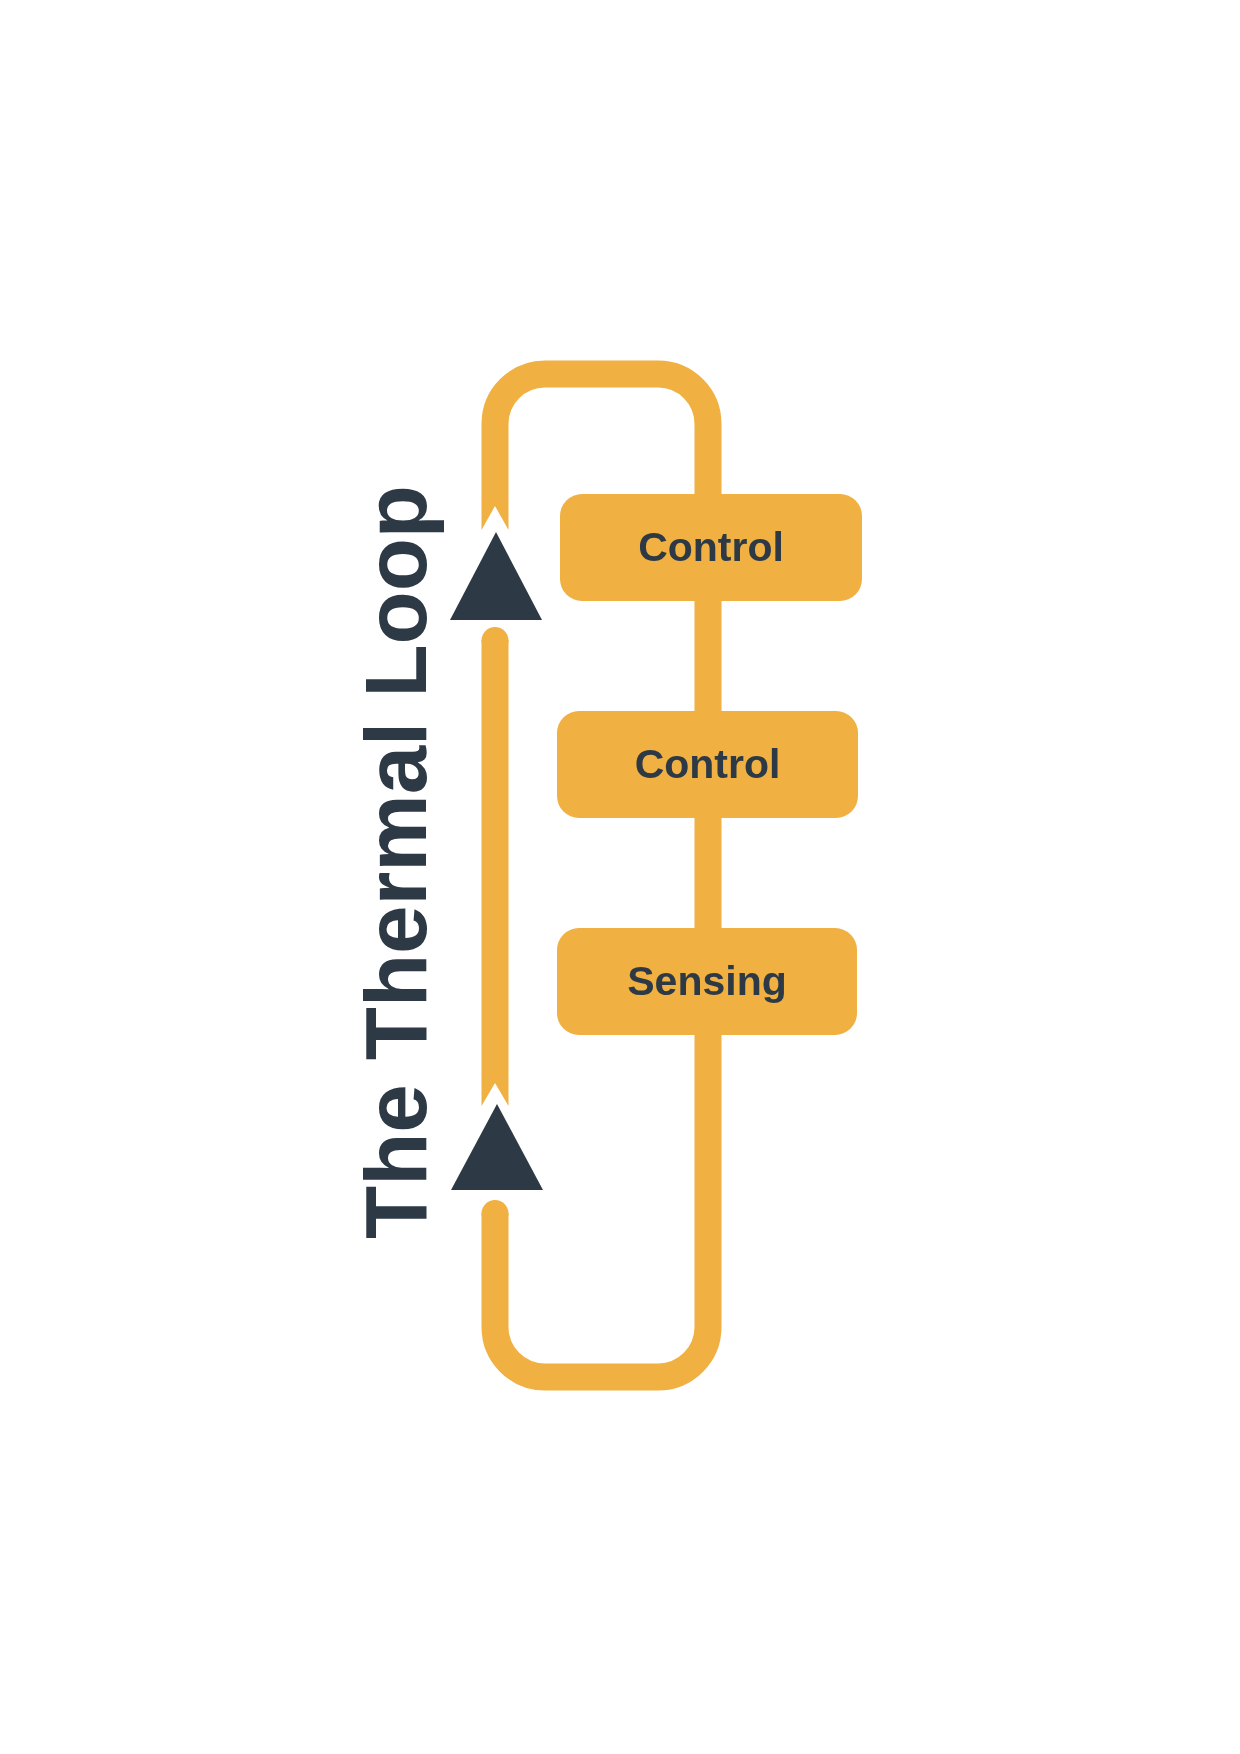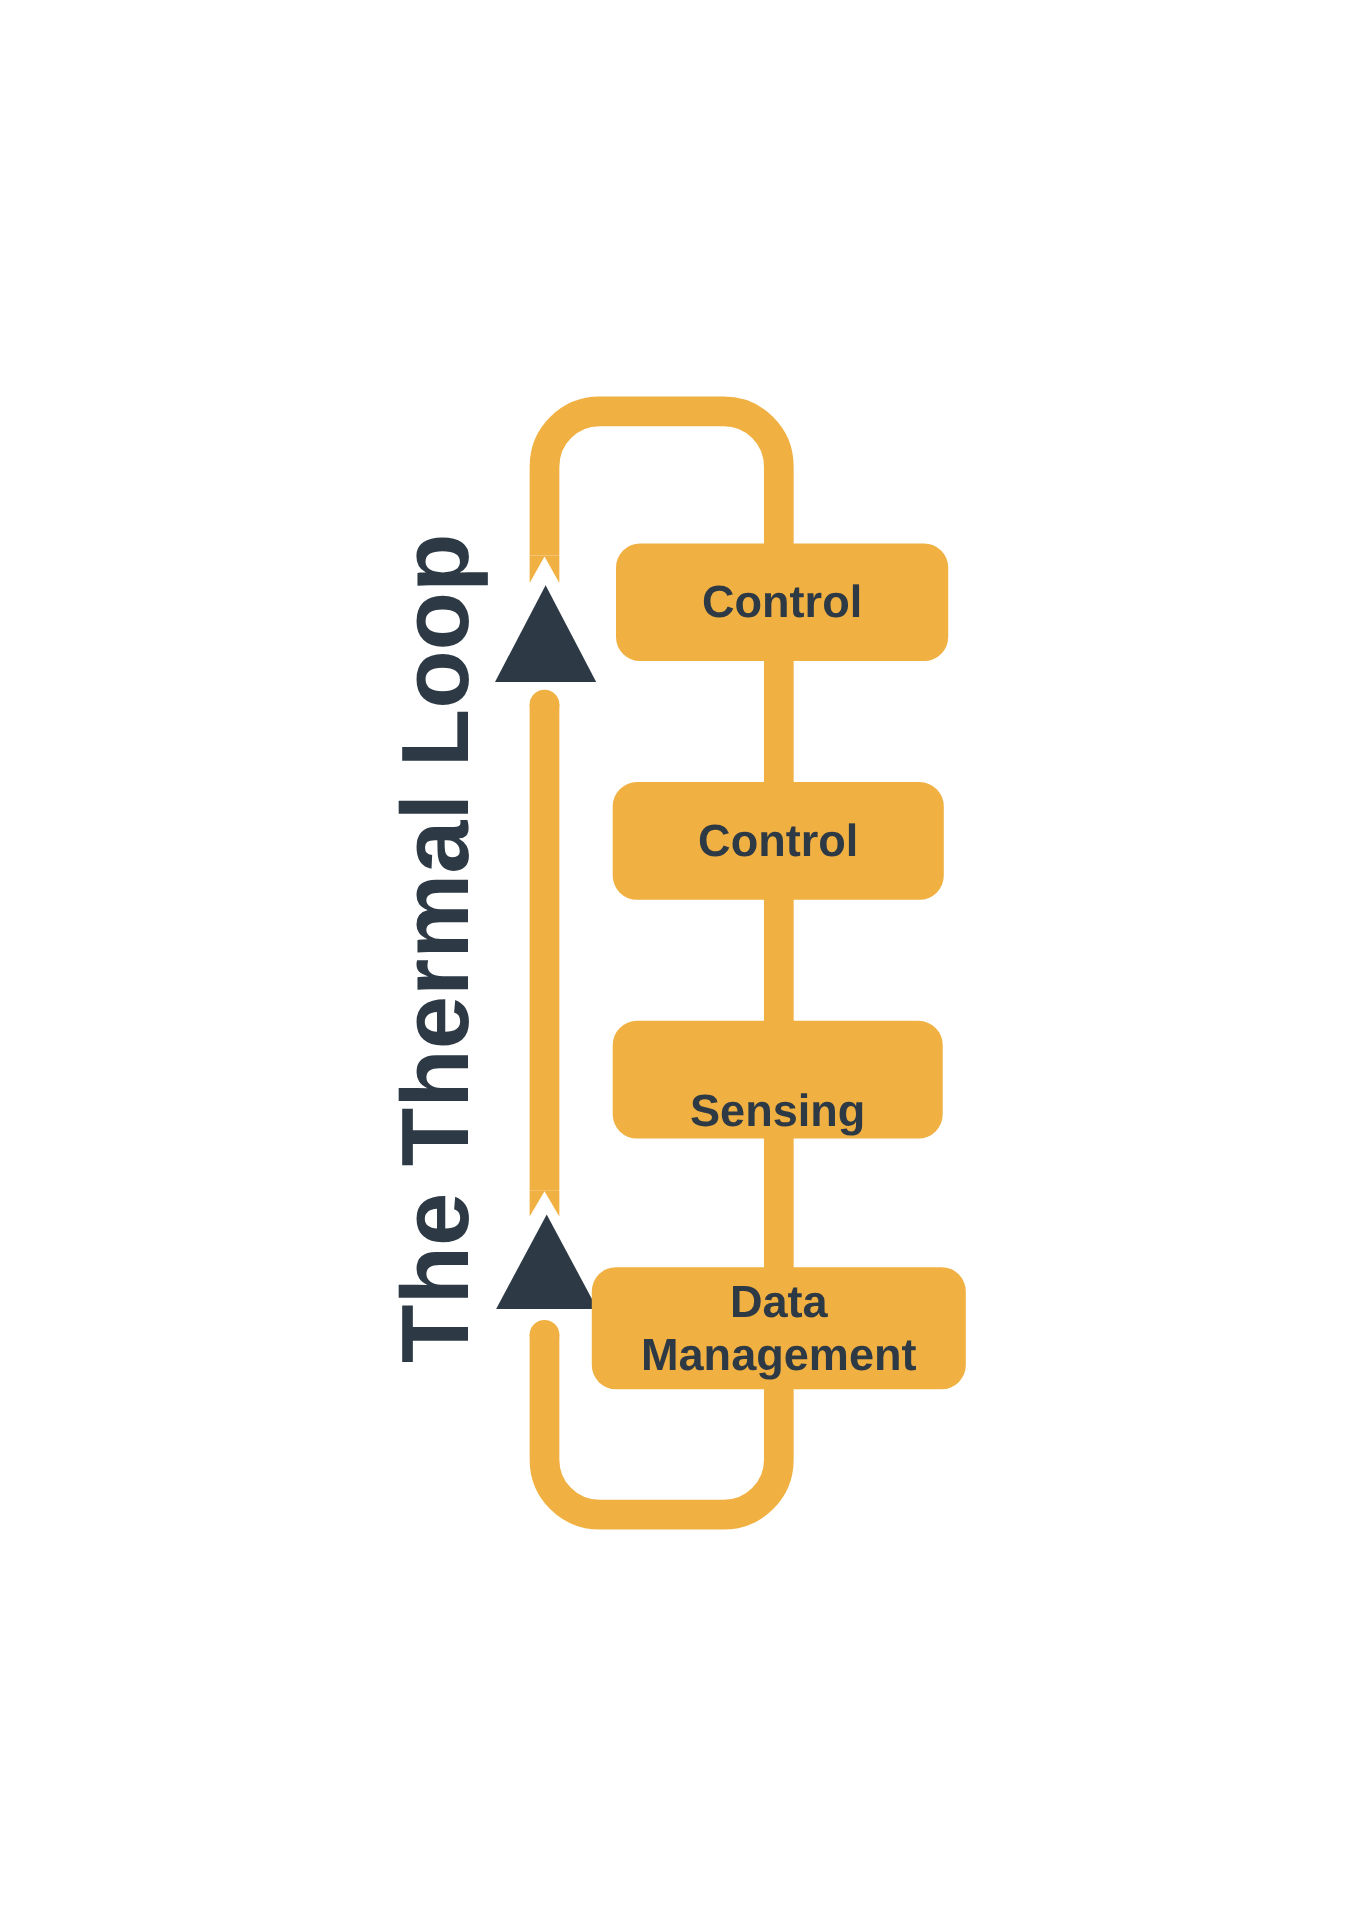--- a/index.html
+++ b/index.html
@@ -41,21 +41,21 @@
     text-align: center;
     color: var(--color-ink, #2D3A45);
     font-weight: 700;
     font-size: 41px;
     line-height: 1.17;
     padding: 0 32px;
     box-sizing: border-box;
   }
   .node-control { left: 560px; top: 494px;  width: 302px; height: 107px; }
   .node-heating { left: 557px; top: 711px;  width: 301px; height: 107px; }
-  .node-sensing { left: 557px; top: 928px;  width: 300px; height: 107px; align-items: flex-end; }
+  .node-sensing { left: 557px; top: 928px;  width: 300px; height: 107px; }
   .node-data    { left: 538px; top: 1152px; width: 340px; height: 111px; }
 
   .diagram-title {
     position: absolute;
     left: -54px;
     top: 817px;
     width: 900px;
     height: 90px;
     display: flex;
     align-items: center;
@@ -91,21 +91,18 @@
 
   <div class="node node-control">
     <span>Control</span>
   </div>
   <div class="node node-heating">
     <span>Control</span>
   </div>
   <div class="node node-sensing">
     <span>Sensing</span>
   </div>
-  <div class="node node-data">
-    <span>Data Management</span>
-  </div>
 
   <div class="diagram-title">
     <span>The Thermal Loop</span>
   </div>
 
 </div>
 
 </body></html>

